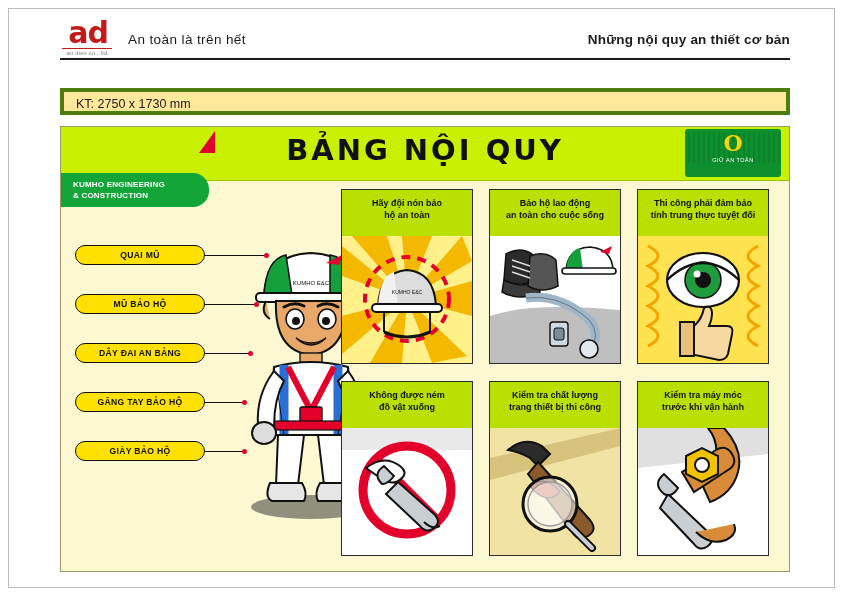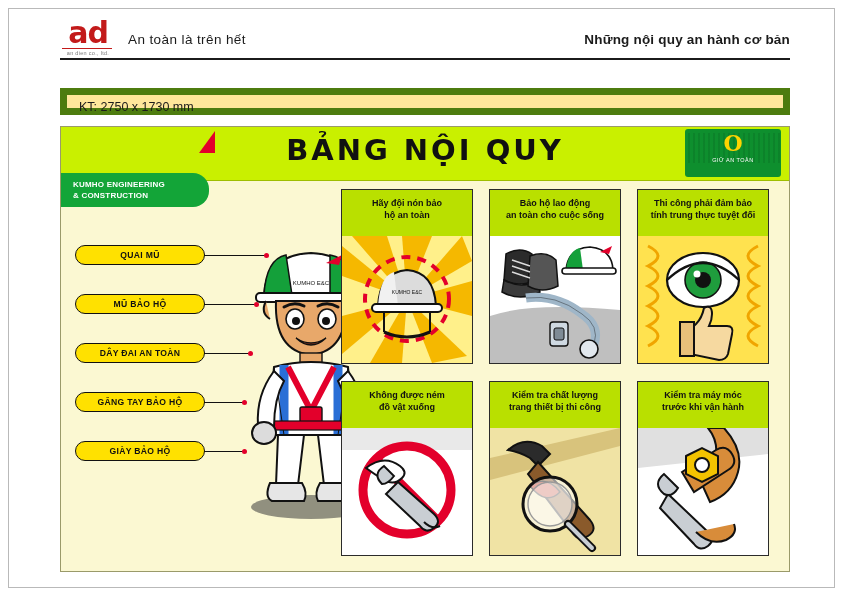--- a/index.html
+++ b/index.html
@@ -85,21 +85,21 @@
     width: 730px; height: 2px;
     background: #1b1b1b;
   }
 
   
   .kt-bar {
     position: absolute;
     left: 60px; top: 88px;
     width: 730px; height: 27px;
     background: #ffe79b;
-    border: 7px solid #4d7c0f;
+    border: 4px solid #4d7c0f;
     box-sizing: border-box;
     text-align: center;
   }
   .kt-text {
     position: absolute;
     left: 12px; top: 5px;
     font-size: 12.5px;
     color: #1b1b1b;
   }
 
@@ -271,21 +271,21 @@
 <div class="page">
   <div class="page-border"></div>
 
   <div class="header">
     <div class="logo-block">
       <div class="logo-ad">ad</div>
       <div class="logo-rule"></div>
       <div class="logo-sub">an dien co., ltd.</div>
     </div>
     <div class="header-slogan">An toàn là trên hết</div>
-    <div class="header-right">Những nội quy an hành cơ bản</div>
+    <div class="header-right">Những nội quy an thiết cơ bản</div>
     <div class="header-underline"></div>
   </div>
 
   <div class="kt-bar">
     <div class="kt-text">KT:  2750 x 1730 mm</div>
   </div>
 
   <div class="poster">
 
     <div class="poster-top">
@@ -304,21 +304,21 @@
     <div class="labels">
       <div class="label-pill">
         <span>QUAI  MŨ</span>
         <span class="lead" style="width:62px"></span>
       </div>
       <div class="label-pill">
         <span>MŨ BẢO HỘ</span>
         <span class="lead" style="width:52px"></span>
       </div>
       <div class="label-pill">
-        <span>DÂY ĐAI AN TOÀN</span>
+        <span>DÂY ĐAI AN BẢNG</span>
         <span class="lead" style="width:46px"></span>
       </div>
       <div class="label-pill">
         <span>GĂNG TAY BẢO HỘ</span>
         <span class="lead" style="width:40px"></span>
       </div>
       <div class="label-pill">
         <span>GIÀY BẢO HỘ</span>
         <span class="lead" style="width:40px"></span>
       </div>

